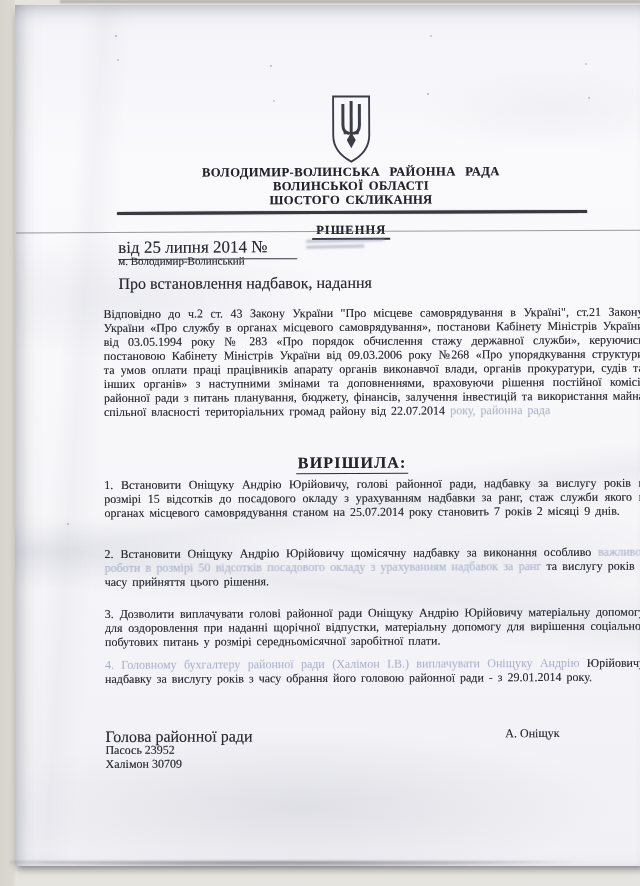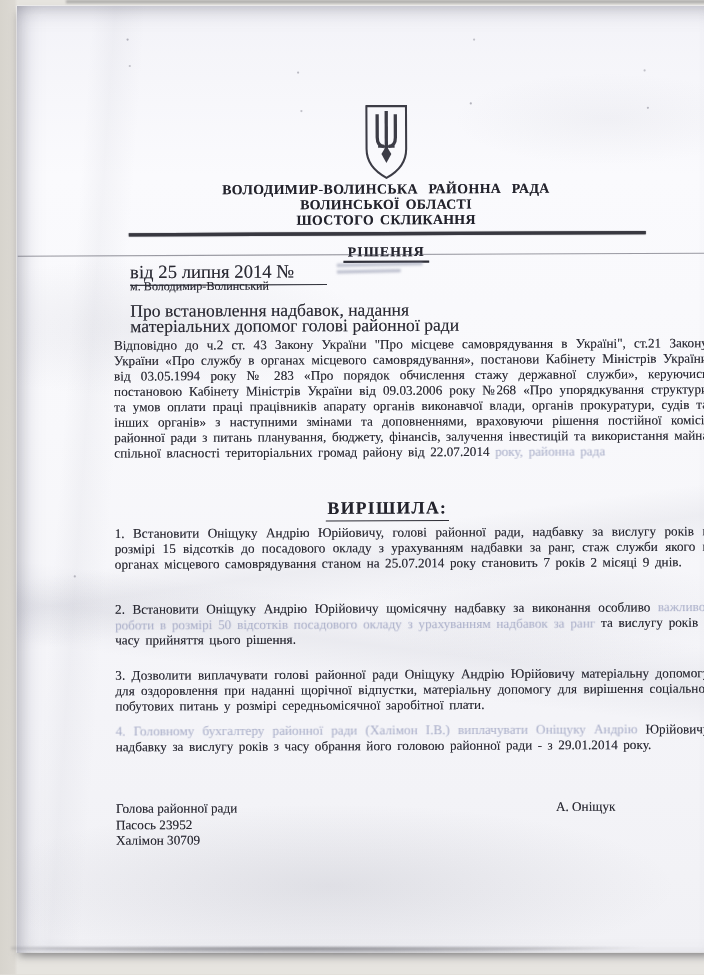--- a/index.html
+++ b/index.html
@@ -86,21 +86,21 @@
                      font-size: 12px; line-height: 14px; text-align: justify; word-spacing: 2px; }
   .preamble { top: 301px; }
   .resolved-row { position: absolute; left: 42px; top: 449px; width: 590px; text-align: center; }
   .resolved { display: inline-block; font-weight: bold; font-size: 16px; letter-spacing: 1.2px;
               border-bottom: 1.5px solid #2d2d36; padding: 0 2px 1px 2px; color: #23232c; }
   .item1 { top: 472px; }
   .item2 { top: 541px; }
   .item3 { top: 601px; }
   .item4 { top: 652px; }
   .faded { color: #9aa0bf; filter: blur(.5px); opacity: .85; text-shadow: none; }
-  .sig-title { position: absolute; left: 89px; top: 722px; font-size: 12px; }
+  .sig-title { position: absolute; left: 89px; top: 722px; font-size: 16px; }
   .sig-name  { position: absolute; left: 489px; top: 722px; font-size: 12px; }
   .sig-ref1  { position: absolute; left: 89px; top: 737px; font-size: 12px; }
   .sig-ref2  { position: absolute; left: 89px; top: 751px; font-size: 12px; }
   .bottom-shadow {
     position: absolute; left: 10px; top: 861px; width: 622px; height: 7px;
     background: radial-gradient(ellipse 60% 100% at 42% 0%, rgba(55,55,62,.55), rgba(90,90,98,.3) 60%, transparent 85%);
     border-radius: 0 0 40% 40%;
     filter: blur(1px);
   }
 </style>
@@ -145,21 +145,20 @@
         </div>
 
       <div class="date-line">
         <span>від  25 липня 2014  №</span>
       </div>
 
       <div class="place">м. Володимир-Волинський</div>
 
       <div class="subject">
         <div>Про встановлення надбавок, надання</div>
-        <div>матеріальних допомог голові районної ради</div>
       </div>
 
       <p class="preamble"><span>Відповідно  до  ч.2 ст. 43  Закону  України  "Про  місцеве самоврядування в Україні", ст.21 Закону України «Про службу в органах місцевого самоврядування», постанови Кабінету Міністрів України від 03.05.1994 року № 283 «Про порядок обчислення стажу державної служби», керуючись постановою Кабінету Міністрів України від 09.03.2006 року №268 «Про упорядкування структури та умов оплати праці працівників апарату органів виконавчої влади, органів прокуратури, судів та інших органів» з наступними змінами та доповненнями, враховуючи рішення постійної комісії районної ради з питань планування, бюджету, фінансів, залучення інвестицій та використання майна спільної власності територіальних громад району від 22.07.2014</span><span class="faded"> року, районна рада</span></p>
 
       <div class="resolved-row">
         <span class="resolved">ВИРІШИЛА:</span>
       </div>
 
       <p class="item item1">1. Встановити Оніщуку Андрію Юрійовичу, голові районної ради, надбавку за вислугу років в розмірі 15 відсотків до посадового окладу з урахуванням надбавки за ранг, стаж служби якого в органах місцевого самоврядування  станом на 25.07.2014 року становить 7 років 2 місяці 9 днів.</p>
 

